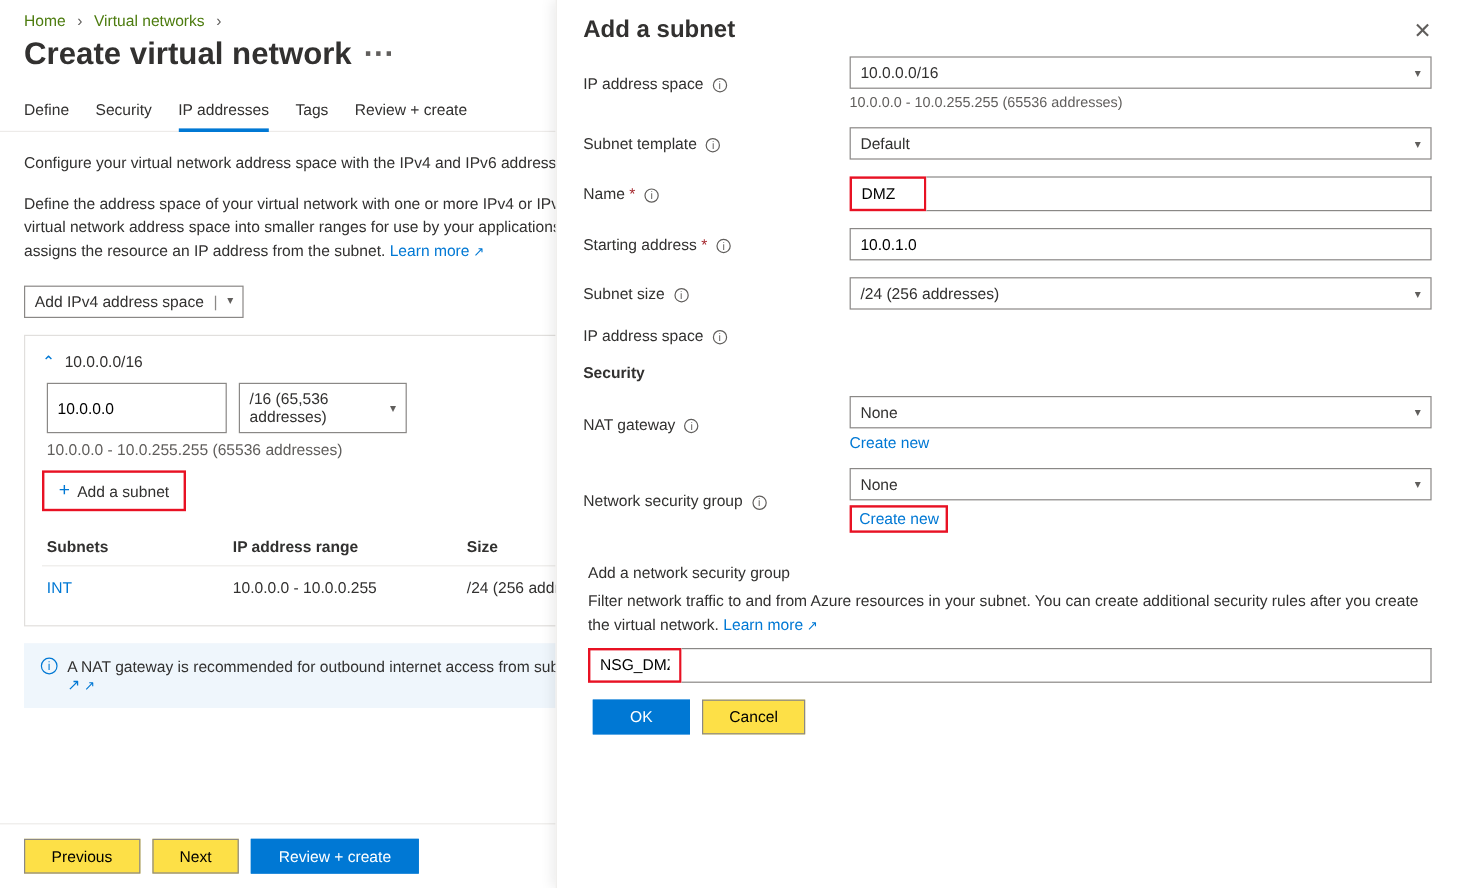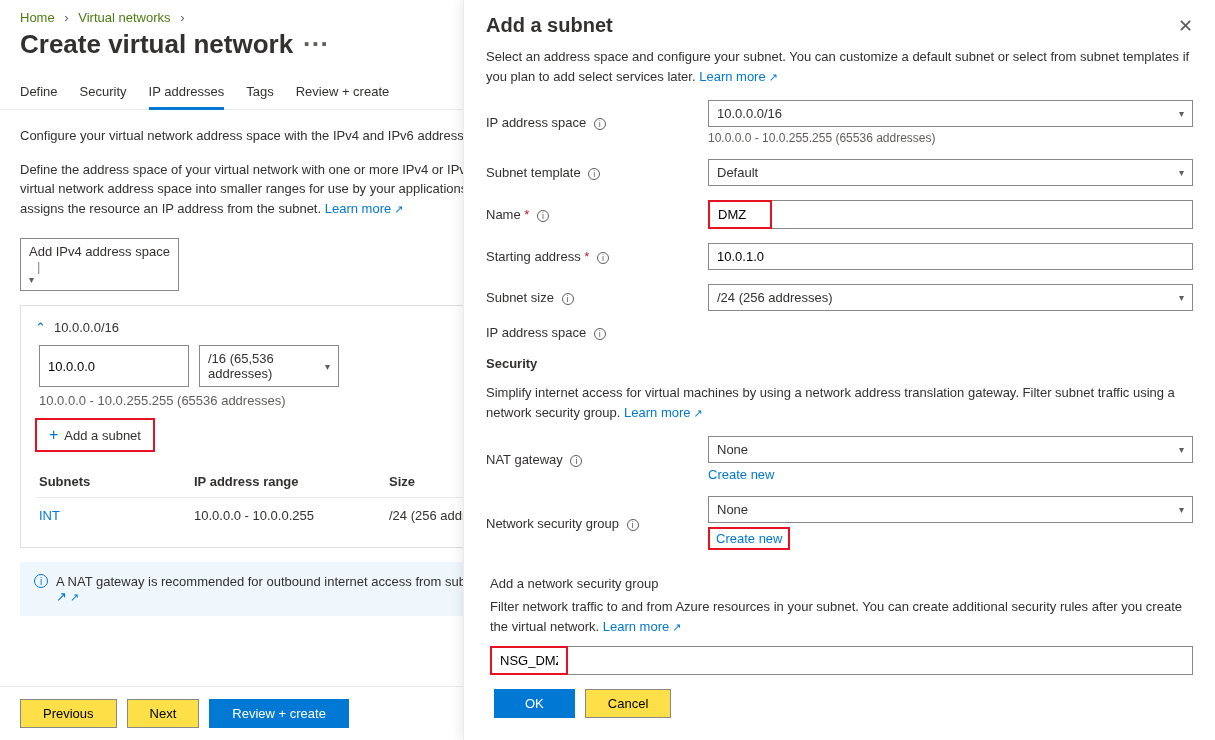--- a/index.html
+++ b/index.html
@@ -9,21 +9,21 @@
 .breadcrumbs .sep{color:#605e5c;margin:0 6px;}
 h1.page-title{font-size:26px;font-weight:600;padding:0 20px 10px;}
 h1 .dots{margin-left:10px;color:#605e5c;}
 .tabs{display:flex;gap:22px;padding:6px 20px 0;border-bottom:1px solid #edebe9;}
 .tab{padding:8px 0;cursor:pointer;color:#323130;}
 .tab.active{color:#323130;border-bottom:3px solid #0078d4;margin-bottom:-1px;font-weight:400;}
 .main{padding:16px 20px;max-width:780px;}
 .desc{margin-bottom:14px;line-height:1.5;}
 .learn{color:#0078d4;text-decoration:none;}
 .learn::after{content:" ↗";font-size:11px;}
-.add-space{display:inline-flex;border:1px solid #8a8886;padding:4px 10px;margin:6px 0 14px;cursor:pointer;flex-direction:column;}
+.add-space{display:inline-flex;border:1px solid #8a8886;padding:4px 10px;margin:6px 0 14px;cursor:pointer;}
 .add-space .bar{margin:0 8px;color:#8a8886;}
 .address-box{border:1px solid #e1dfdd;padding:14px;margin-bottom:14px;}
 .addr-head{display:flex;align-items:center;gap:8px;margin-bottom:10px;}
 .chev{color:#0078d4;}
 .input{border:1px solid #8a8886;padding:5px 8px;font-size:13px;background:#fff;}
 .addr-inputs{display:flex;gap:10px;margin-bottom:6px;padding-left:4px;}
 .addr-inputs .ip{width:150px;}
 .addr-inputs .sz{width:140px;display:flex;align-items:center;justify-content:space-between;}
 .range-txt{color:#605e5c;padding-left:4px;margin-bottom:10px;}
 .add-subnet{display:inline-flex;align-items:center;gap:6px;border:2px solid #e81123;padding:6px 12px;margin-bottom:14px;cursor:pointer;}
@@ -142,24 +142,20 @@
   <button class="btn">Next</button>
   <button class="btn primary">Review + create</button>
 </div>
 
 <div class="panel">
   <div class="panel-inner">
     <div class="panel-head">
       <h2>Add a subnet</h2>
       <span class="close">✕</span>
     </div>
-    <p class="desc">
-      <span>Select an address space and configure your subnet. You can customize a default subnet or select from subnet templates if you plan to add select services later.</span>
-      <a class="learn" href="#">Learn more</a>
-    </p>
 
     <div class="form-row">
       <div class="lbl"><span>IP address space</span> <span class="info">i</span></div>
       <div class="fld">
         <div class="input sel">
             <span>10.0.0.0/16</span>
             <span class="chev-down">▾</span>
           </div>
         <div class="small">10.0.0.0 - 10.0.255.255 (65536 addresses)</div>
       </div>
@@ -197,24 +193,20 @@
             <span class="chev-down">▾</span>
           </div>
         </div>
     </div>
 
     <div class="form-row">
       <div class="lbl"><span>IP address space</span> <span class="info">i</span></div>
     </div>
 
     <div class="h3">Security</div>
-    <p class="desc">
-      <span>Simplify internet access for virtual machines by using a network address translation gateway. Filter subnet traffic using a network security group.</span>
-      <a class="learn" href="#">Learn more</a>
-    </p>
 
     <div class="form-row">
       <div class="lbl"><span>NAT gateway</span> <span class="info">i</span></div>
       <div class="fld">
         <div class="input sel">
             <span>None</span>
             <span class="chev-down">▾</span>
           </div>
         <div class="link" style="margin-top:4px;">Create new</div>
       </div>

